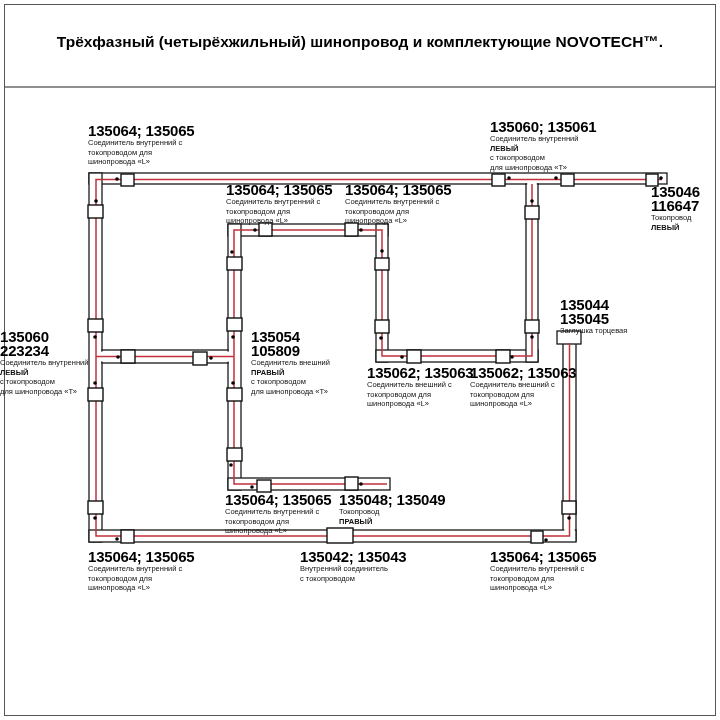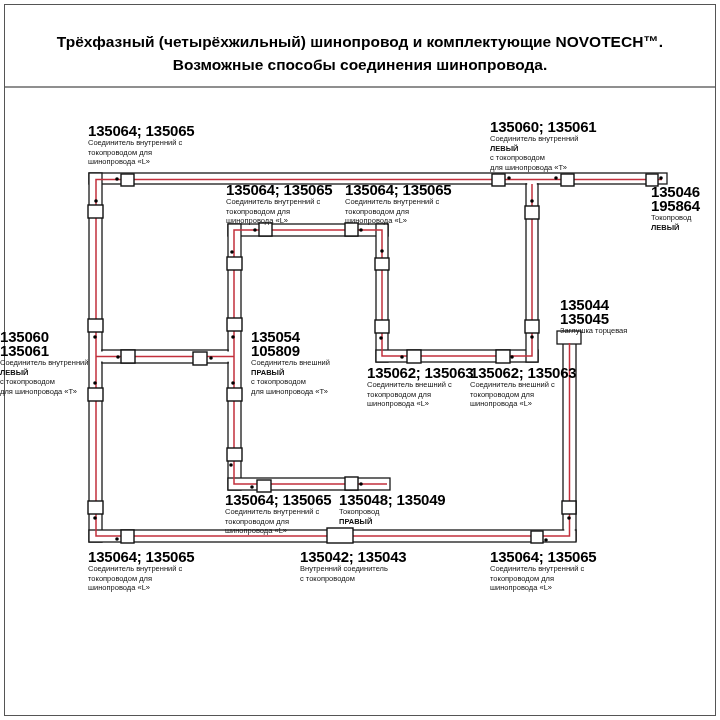--- a/index.html
+++ b/index.html
@@ -16,21 +16,20 @@
   .ldb{font-weight:bold;}
 </style>
 </head>
 <body>
 
 <div id="page">
   <div id="frame"></div>
 
   <div id="hdr">
     <div>Трёхфазный (четырёхжильный) шинопровод и комплектующие NOVOTECH™.</div>
-    <div>Возможные способы соединения шинопровода.</div>
   </div>
   <div id="divider"></div>
 
   <svg width="720" height="720" viewBox="0 0 720 720">
     <g fill="#ffffff" stroke="#1a1a1a" stroke-width="1.3">
       <rect x="89" y="173" width="578" height="11"></rect>
       <rect x="89" y="173" width="13" height="369"></rect>
       <rect x="228" y="224" width="160" height="12"></rect>
       <rect x="228" y="224" width="13" height="266"></rect>
       <rect x="376" y="224" width="12" height="138"></rect>
@@ -138,28 +137,28 @@
   <div class="lbl" style="left:490px;top:120px">
     <div class="lt">135060; 135061</div>
     <div class="ld">Соединитель внутренний</div>
     <div class="ld ldb">ЛЕВЫЙ</div>
     <div class="ld">с токопроводом</div>
     <div class="ld">для шинопровода «Т»</div>
   </div>
 
   <div class="lbl" style="left:651px;top:185px">
     <div class="lt">135046</div>
-    <div class="lt">195864</div>
+    <div class="lt">116647</div>
     <div class="ld">Токопровод</div>
     <div class="ld ldb">ЛЕВЫЙ</div>
   </div>
 
   <div class="lbl" style="left:0;top:330px;width:84px;text-align:left">
     <div class="lt">135060</div>
-    <div class="lt">135061</div>
+    <div class="lt">223234</div>
     <div class="ld">Соединитель внутренний</div>
     <div class="ld ldb">ЛЕВЫЙ</div>
     <div class="ld">с токопроводом</div>
     <div class="ld">для шинопровода «Т»</div>
   </div>
 
   <div class="lbl" style="left:251px;top:330px">
     <div class="lt">135054</div>
     <div class="lt">105809</div>
     <div class="ld">Соединитель внешний</div>

